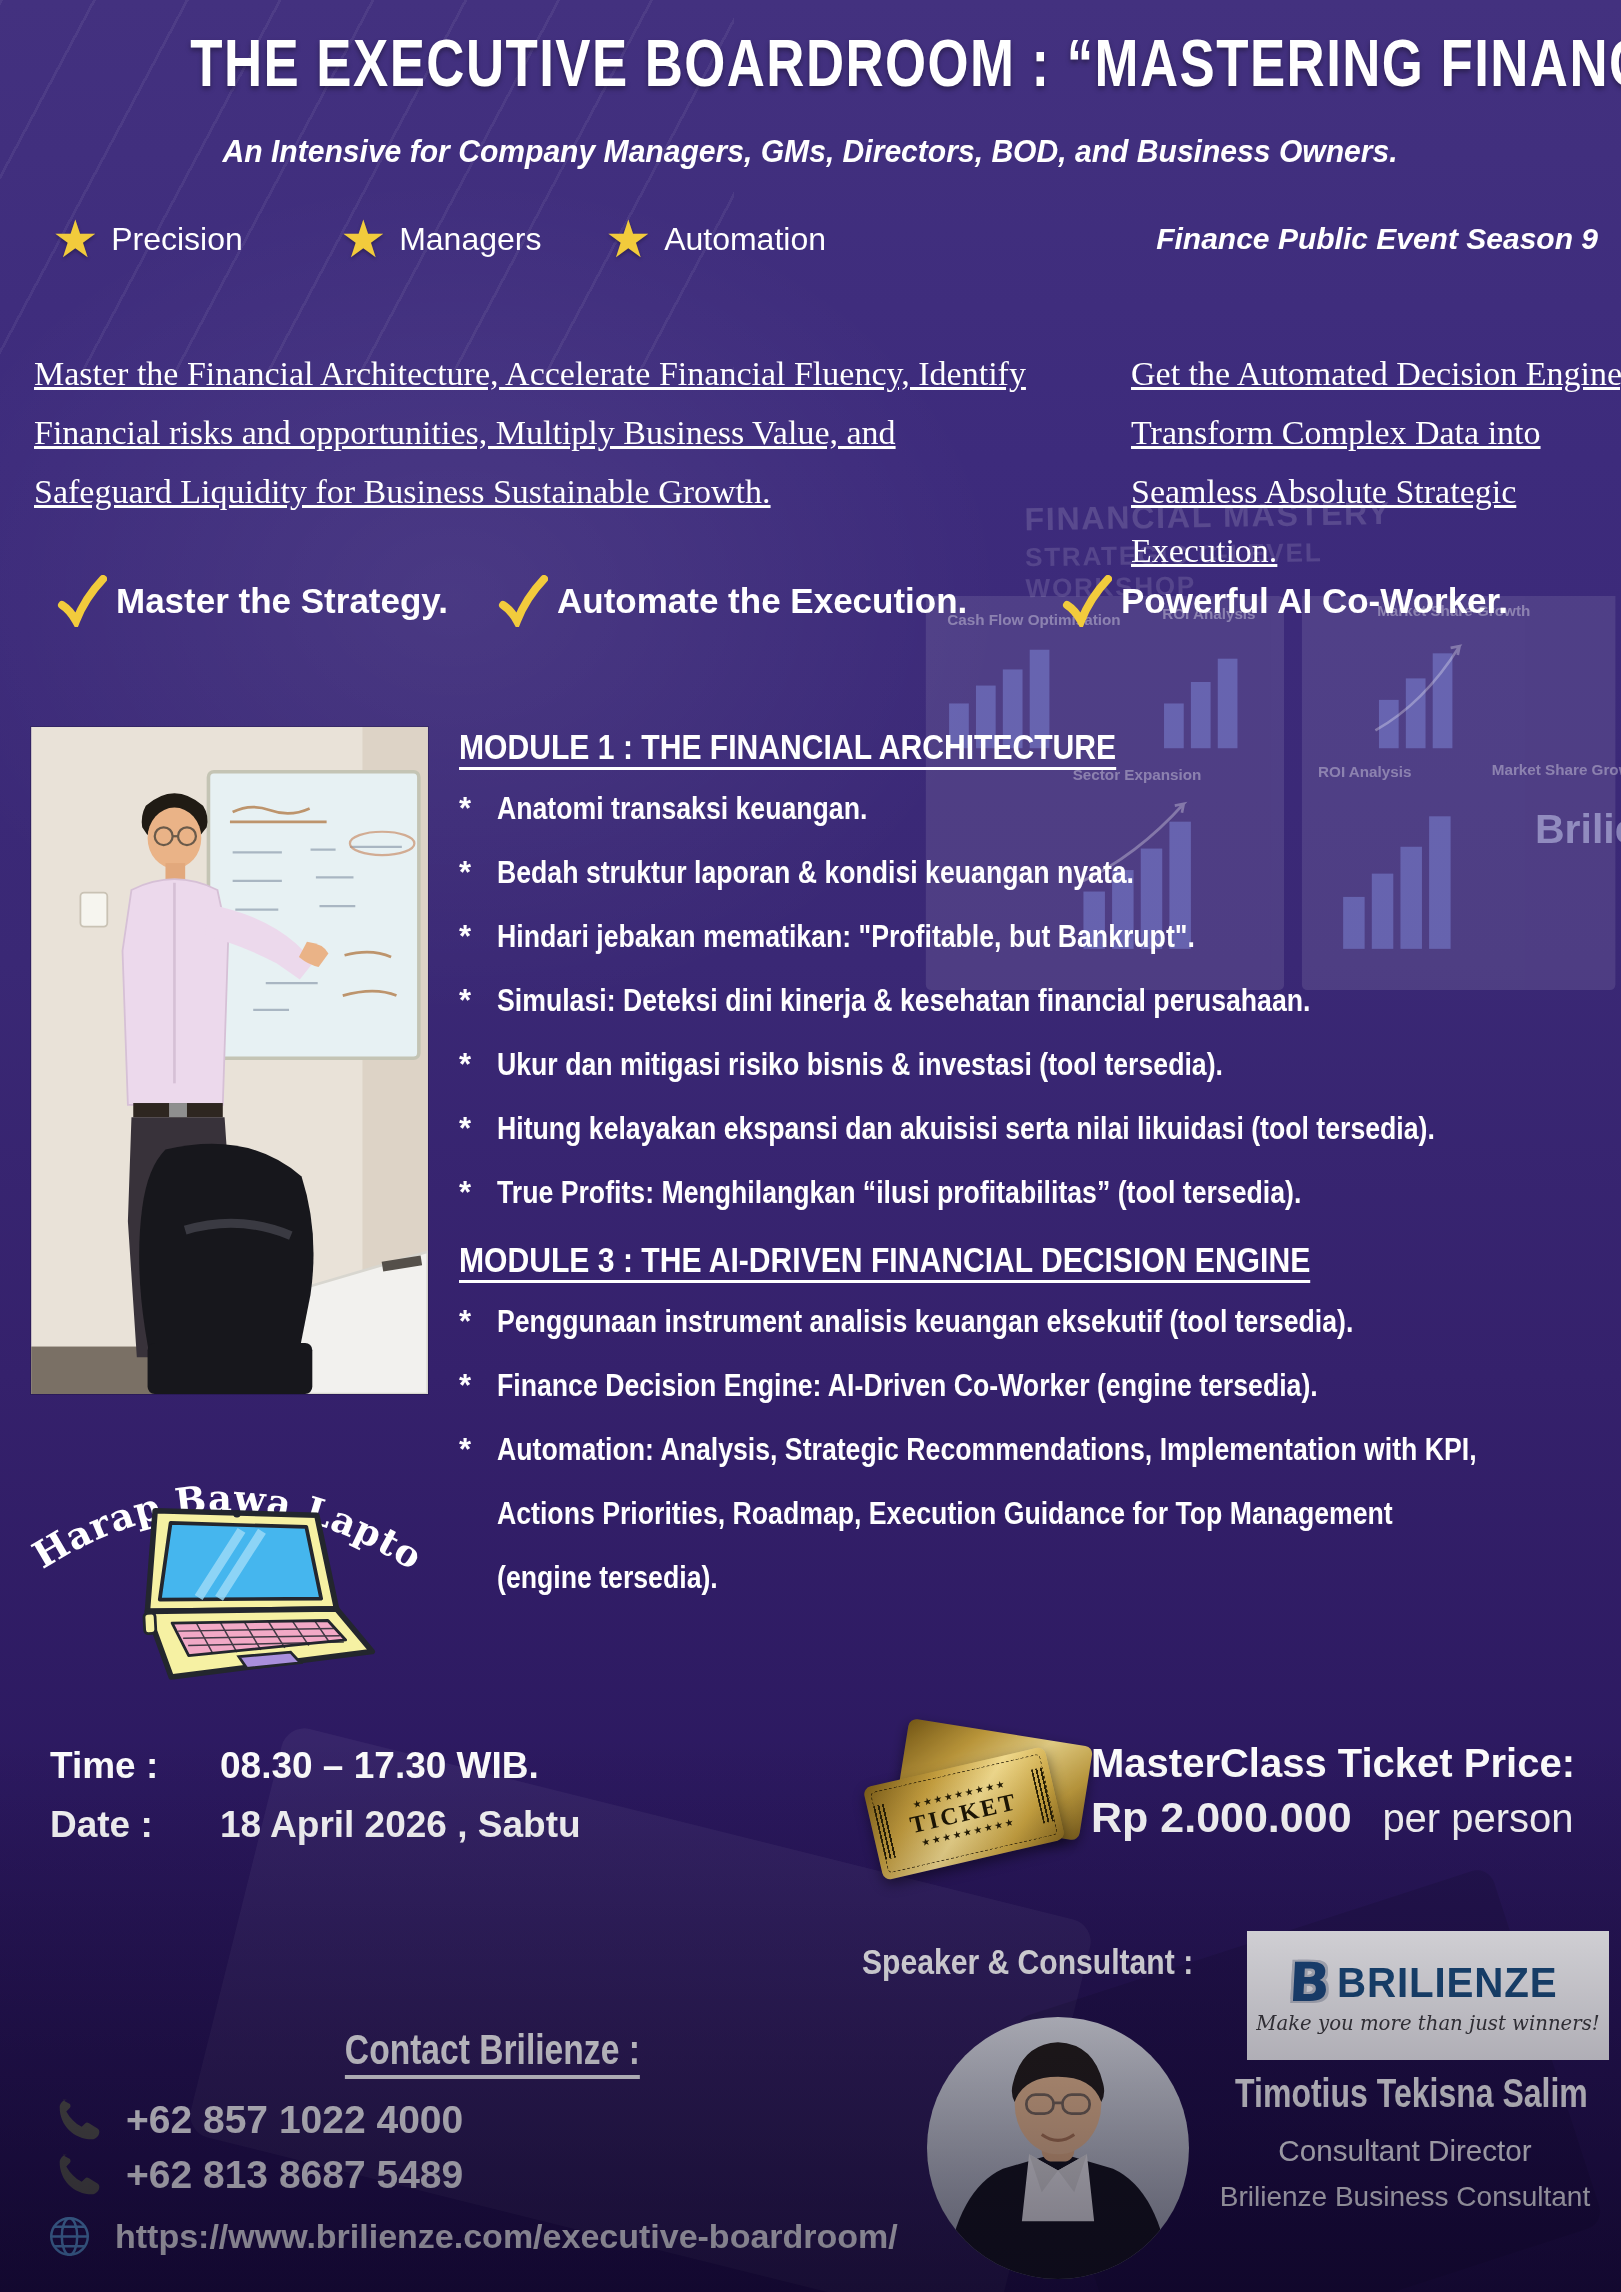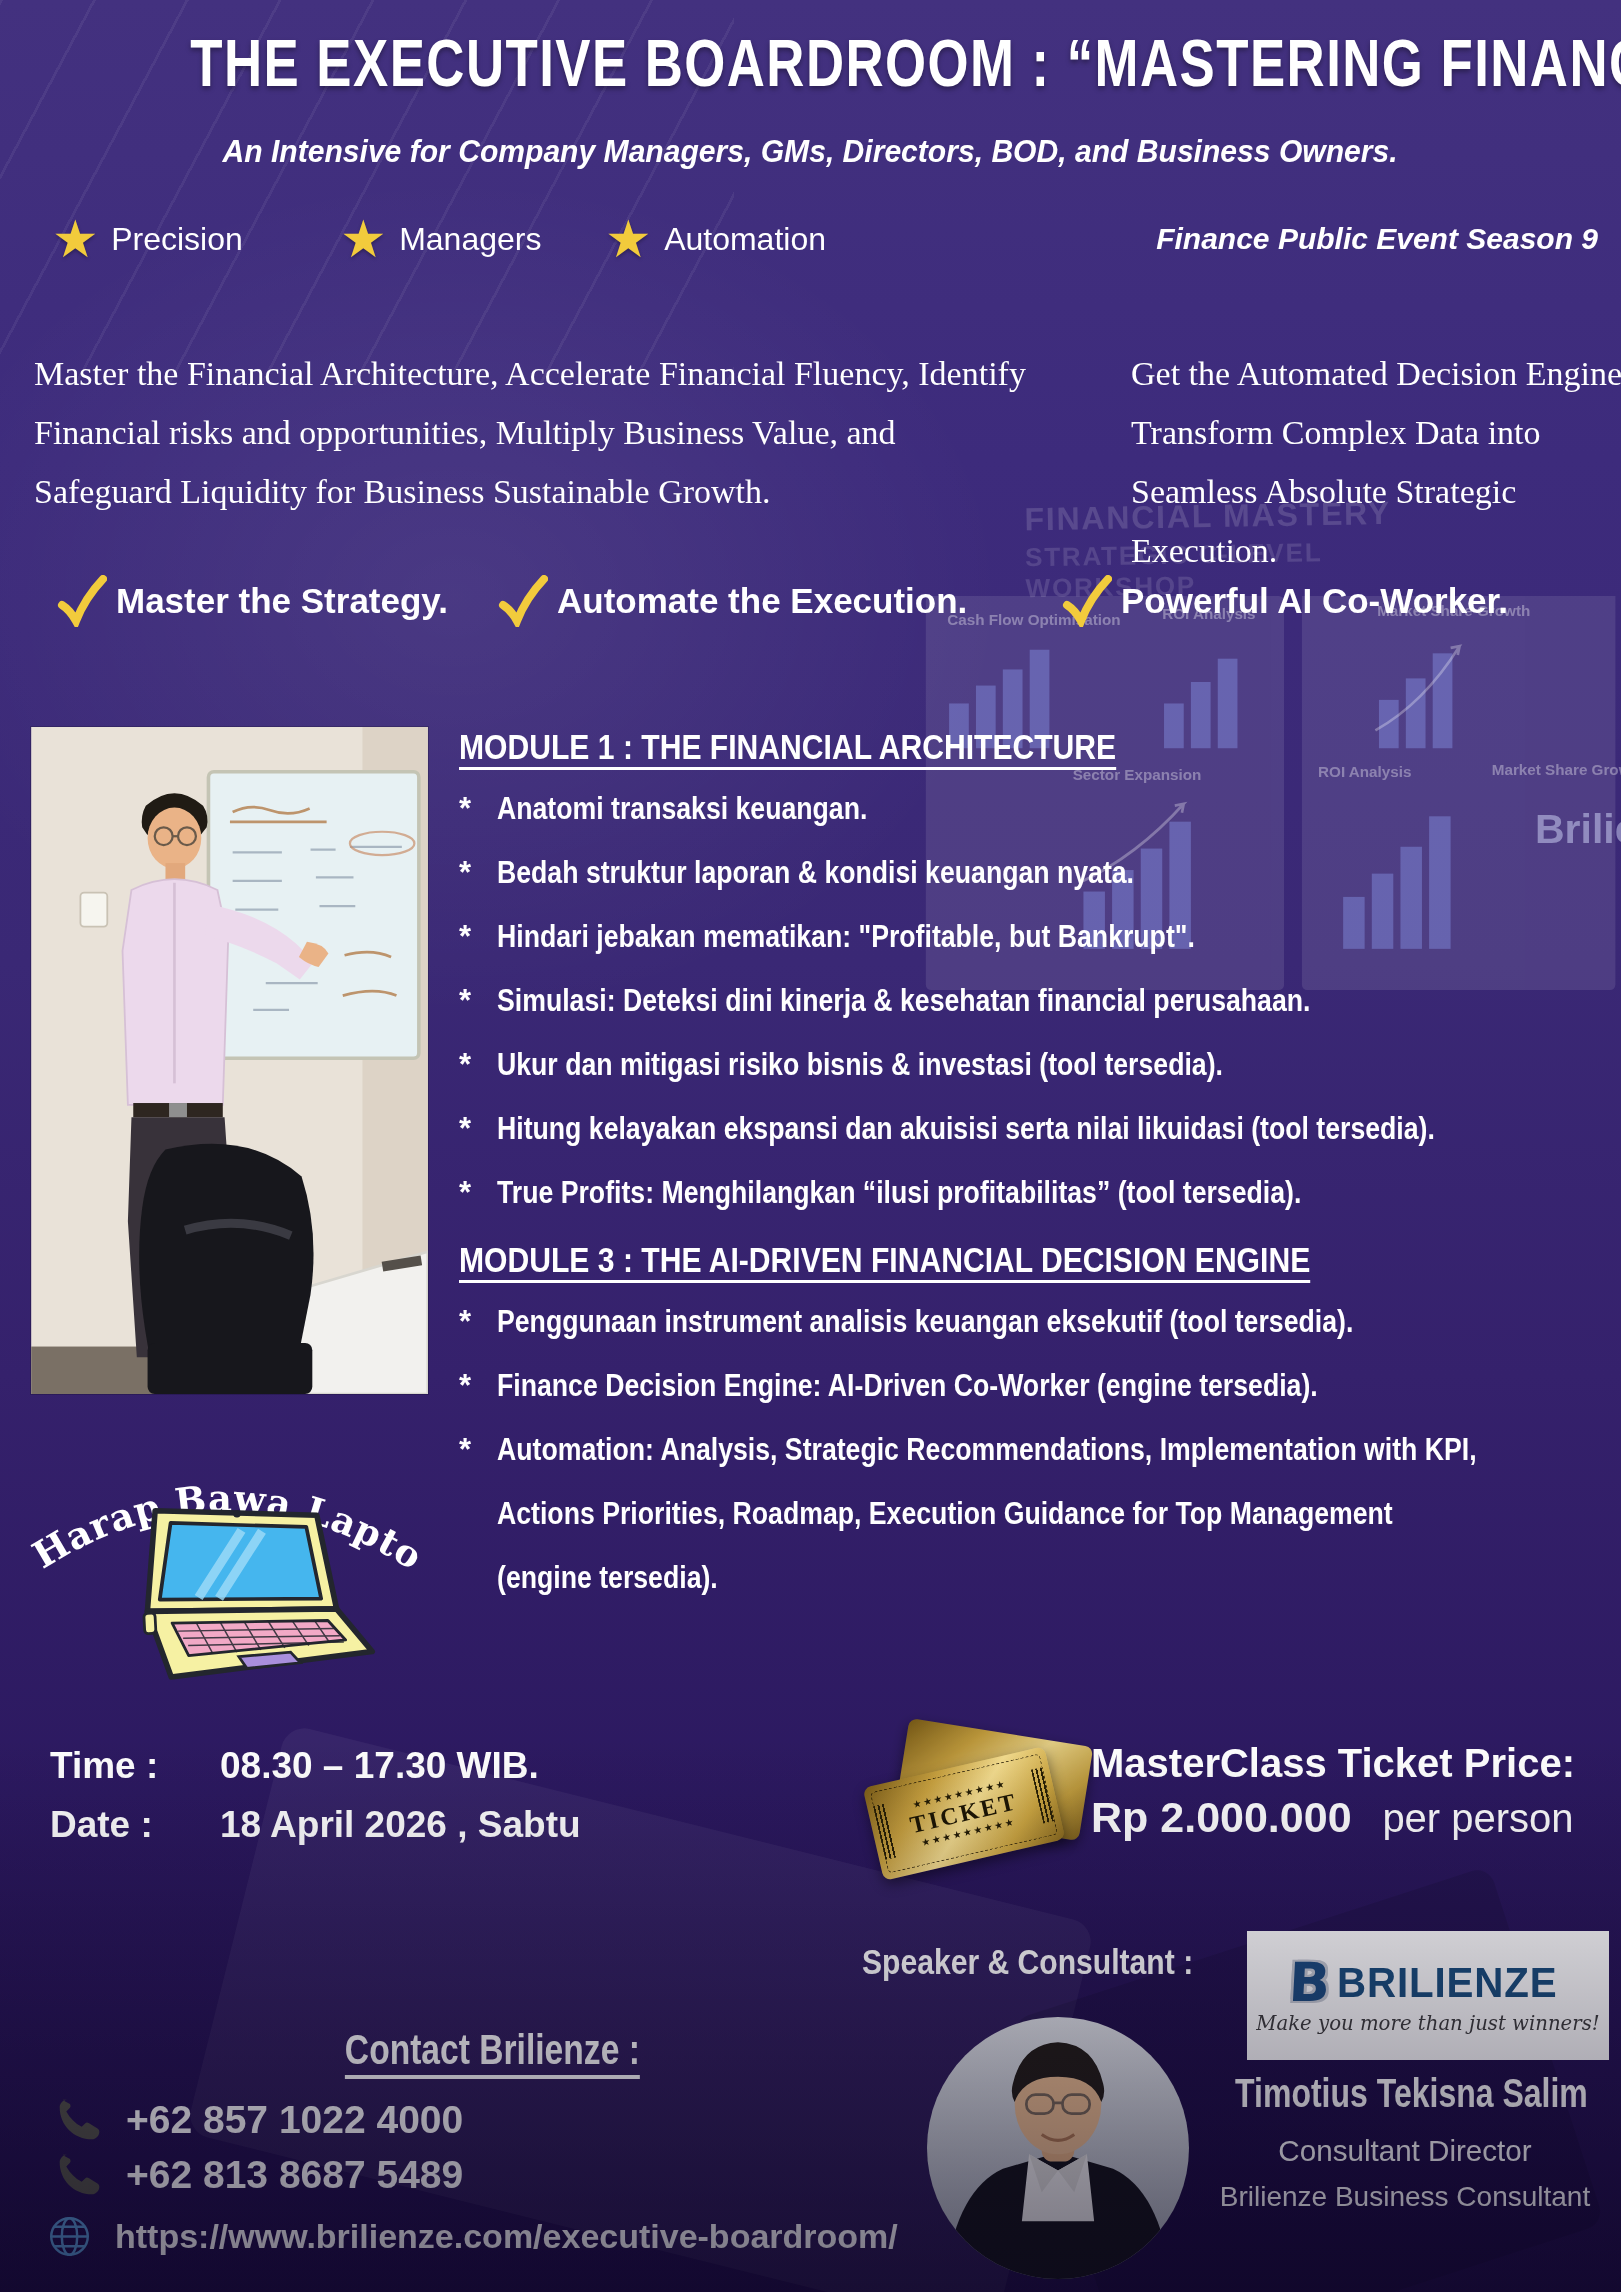--- a/index.html
+++ b/index.html
@@ -16,21 +16,21 @@
   .bg-desk2{position:absolute;left:1057px;top:1934px;width:502px;height:376px;background:rgba(0,0,10,0.12);border-radius:18px;transform:rotate(-18deg);}
   .bg-bottom{position:absolute;left:0;bottom:0;width:100%;height:555px;background:linear-gradient(180deg,transparent,rgba(7,2,26,0.55));}
   .bg-charts{position:absolute;left:922px;top:596px;}
   .bg-watermark{position:absolute;left:1025px;top:498px;width:376px;text-align:left;transform:rotate(-1deg);color:rgba(255,255,255,0.15);font-weight:bold;letter-spacing:1.8px;}
   .bg-watermark .l1{font-size:32px;}
   .bg-watermark .l2{font-size:26px;margin-top:3.6px;color:rgba(255,255,255,0.13);}
   .bg-brand-partial{position:absolute;left:1535px;top:806px;font-size:41px;font-weight:bold;color:rgba(212,218,250,0.5);}
   
   .cond{display:inline-block;transform:scaleX(0.86);transform-origin:0 50%;white-space:nowrap;}
   .cond-c{display:inline-block;transform:scaleX(0.8);transform-origin:50% 50%;white-space:nowrap;}
-  .abs{position:absolute;}
+  .abs{position:absolute;text-decoration:underline;}
   
   .title-wrap{position:absolute;left:0;top:30px;width:1621px;text-align:center;}
   .title{font-size:66px;font-weight:900;letter-spacing:1.8px;line-height:1.0;text-shadow:0 2.7px 5.4px rgba(0,0,0,0.35);}
   .subtitle-wrap{position:absolute;left:0;top:133px;width:1621px;text-align:center;}
   .subtitle{font-size:32px;font-weight:bold;font-style:italic;transform:scaleX(0.94);transform-origin:50% 50%;display:inline-block;white-space:nowrap;}
   .feature{position:absolute;top:213px;display:flex;align-items:center;gap:12.5px;font-size:32px;}
   .feature .star{font-size:52px;color:#F2CB3C;line-height:1;text-shadow:0 1.8px 3.6px rgba(0,0,0,0.3);}
   .event-label{position:absolute;top:222px;right:23px;font-size:30px;font-weight:bold;font-style:italic;}
   
   .para{font-family:"Liberation Serif",serif;font-size:34px;line-height:59px;}

